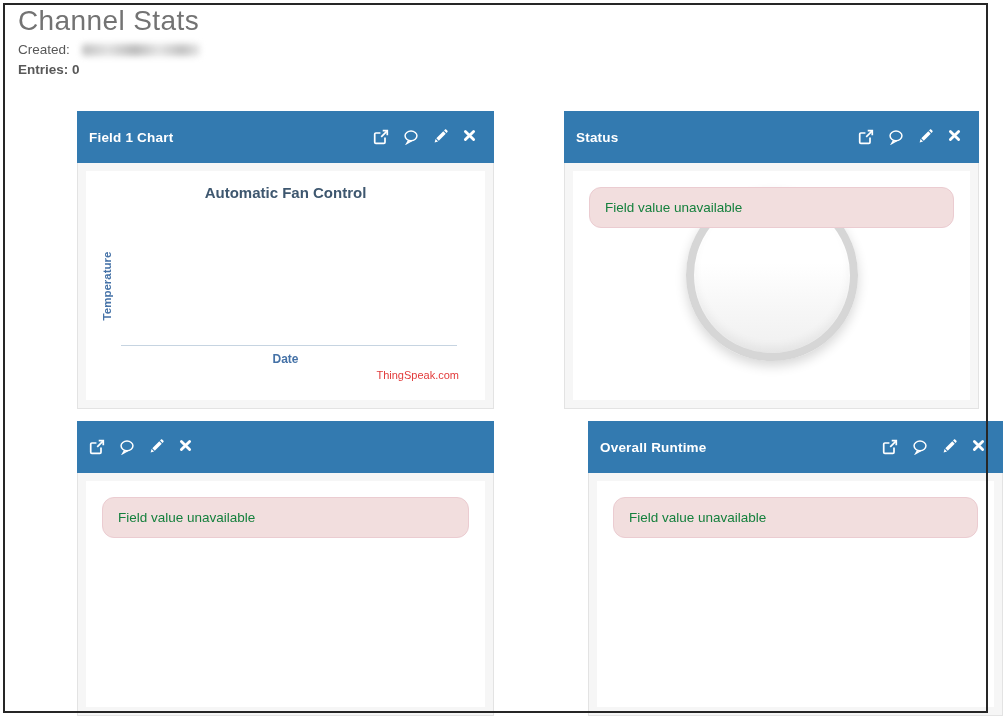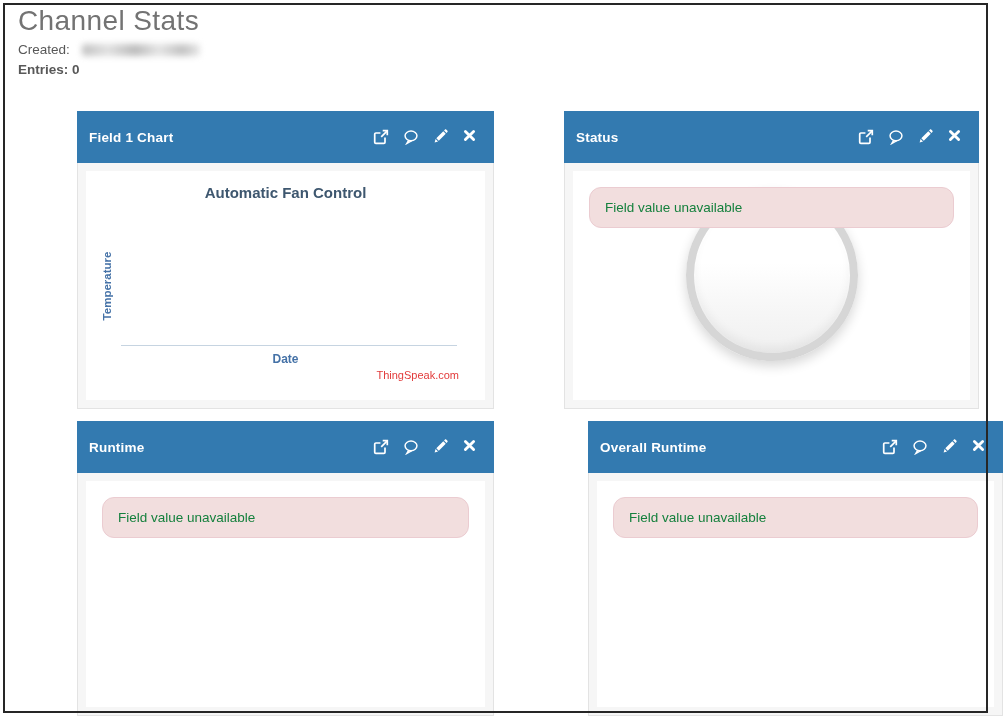--- a/index.html
+++ b/index.html
@@ -132,21 +132,20 @@
   <div class="panel-body">
     <div class="inner">
       <div class="led"></div>
       <div class="alert">Field value unavailable</div>
     </div>
   </div>
 </div>
 
 <div class="panel" id="p-runtime">
   <div class="panel-header">
-    <span class="panel-title">Runtime</span>
     <span class="panel-icons">
       <span class="icon-btn">
           <svg width="16" height="16" viewBox="0 0 14 14">
             <path d="M10.5 7.5v4a1 1 0 0 1-1 1h-7a1 1 0 0 1-1-1v-7a1 1 0 0 1 1-1h4" fill="none" stroke="#fff" stroke-width="1.5"></path>
             <path d="M8.5 1.5h4v4" fill="none" stroke="#fff" stroke-width="1.5"></path>
             <path d="M12.2 1.8L7.2 6.8" stroke="#fff" stroke-width="1.5"></path>
           </svg>
         </span>
       <span class="icon-btn">
           <svg width="16" height="16" viewBox="0 0 14 14">

